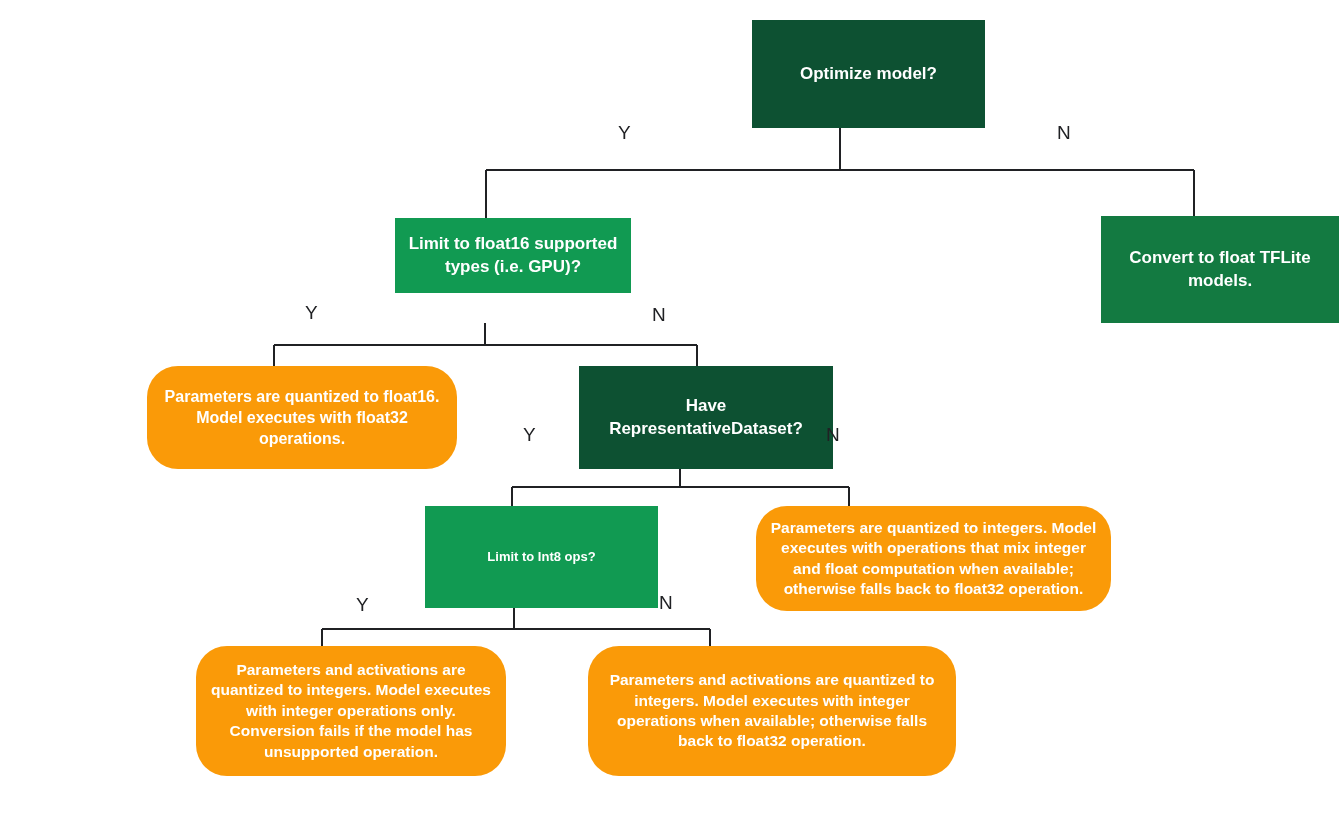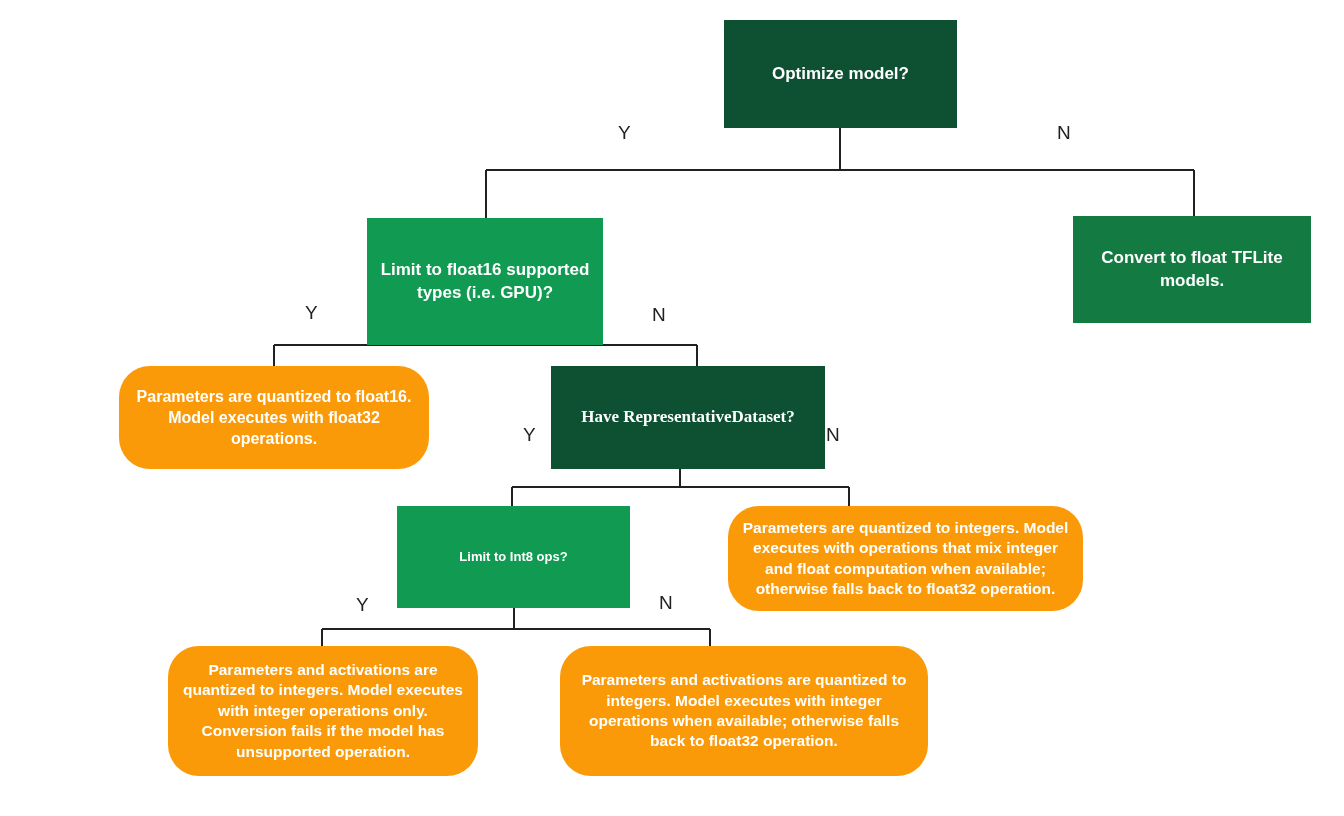--- a/index.html
+++ b/index.html
@@ -32,20 +32,21 @@
     box-sizing: border-box;
     display: flex;
     align-items: center;
     justify-content: center;
     text-align: center;
     color: #ffffff;
     font-weight: bold;
     line-height: 1.32;
     padding: 6px 10px;
     white-space: pre-line;
+    margin-left: 28px;
   }
   .node-decision-dark { background: #0d5132; }
   .node-decision-mid  { background: #119a52; }
   .node-process       { background: #137a41; }
   .node-outcome       { background: #fa9a08; border-radius: 31px; }
 
   .edge-label {
     position: absolute;
     color: #202124;
     font-weight: normal;
@@ -71,24 +72,24 @@
       <polyline points="512,487 849,487" fill="none" stroke="#202124" stroke-width="2"></polyline>
       <polyline points="512,487 512,506" fill="none" stroke="#202124" stroke-width="2"></polyline>
       <polyline points="849,487 849,506" fill="none" stroke="#202124" stroke-width="2"></polyline>
       <polyline points="514,608 514,629" fill="none" stroke="#202124" stroke-width="2"></polyline>
       <polyline points="322,629 710,629" fill="none" stroke="#202124" stroke-width="2"></polyline>
       <polyline points="322,629 322,646" fill="none" stroke="#202124" stroke-width="2"></polyline>
       <polyline points="710,629 710,646" fill="none" stroke="#202124" stroke-width="2"></polyline>
     </svg>
   <div id="nodes-layer">
       <div class="node node-decision-dark" style="left: 724px; top: 20px; width: 233px; height: 108px; font-size: 17px;"><span>Optimize model?</span></div>
-      <div class="node node-decision-mid" style="left: 367px; top: 218px; width: 236px; height: 127px; font-size: 17px;"><span>Limit to float16 supported types (i.e. GPU)?</span></div>
+      <div class="node node-decision-mid" style="left: 367px; top: 218px; width: 236px; height: 75px; font-size: 17px;"><span>Limit to float16 supported types (i.e. GPU)?</span></div>
       <div class="node node-process" style="left: 1073px; top: 216px; width: 238px; height: 107px; font-size: 17px;"><span>Convert to float TFLite models.</span></div>
       <div class="node node-outcome" style="left: 119px; top: 366px; width: 310px; height: 103px; font-size: 16px;"><span>Parameters are quantized to float16. Model executes with float32 operations.</span></div>
-      <div class="node node-decision-dark" style="left: 551px; top: 366px; width: 274px; height: 103px; font-size: 17px; font-family: Liberation Serif, serif;"><span>Have RepresentativeDataset?</span></div>
+      <div class="node node-decision-dark" style="left: 551px; top: 366px; width: 254px; height: 103px; font-size: 17px;"><span>Have RepresentativeDataset?</span></div>
       <div class="node node-decision-mid" style="left: 397px; top: 506px; width: 233px; height: 102px; font-size: 13px;"><span>Limit to Int8 ops?</span></div>
       <div class="node node-outcome" style="left: 728px; top: 506px; width: 355px; height: 105px; font-size: 15.5px;"><span>Parameters are quantized to integers. Model executes with operations that mix integer and float computation when available; otherwise falls back to float32 operation.</span></div>
       <div class="node node-outcome" style="left: 168px; top: 646px; width: 310px; height: 130px; font-size: 15.5px;"><span>Parameters and activations are quantized to integers. Model executes with integer operations only. Conversion fails if the model has unsupported operation.</span></div>
       <div class="node node-outcome" style="left: 560px; top: 646px; width: 368px; height: 130px; font-size: 15.5px;"><span>Parameters and activations are quantized to integers. Model executes with integer operations when available; otherwise falls back to float32 operation.</span></div>
     </div>
   <div id="labels-layer">
       <div class="edge-label" style="left: 618px; top: 123px;">Y</div>
       <div class="edge-label" style="left: 1057px; top: 123px;">N</div>
       <div class="edge-label" style="left: 305px; top: 303px;">Y</div>
       <div class="edge-label" style="left: 652px; top: 305px;">N</div>

